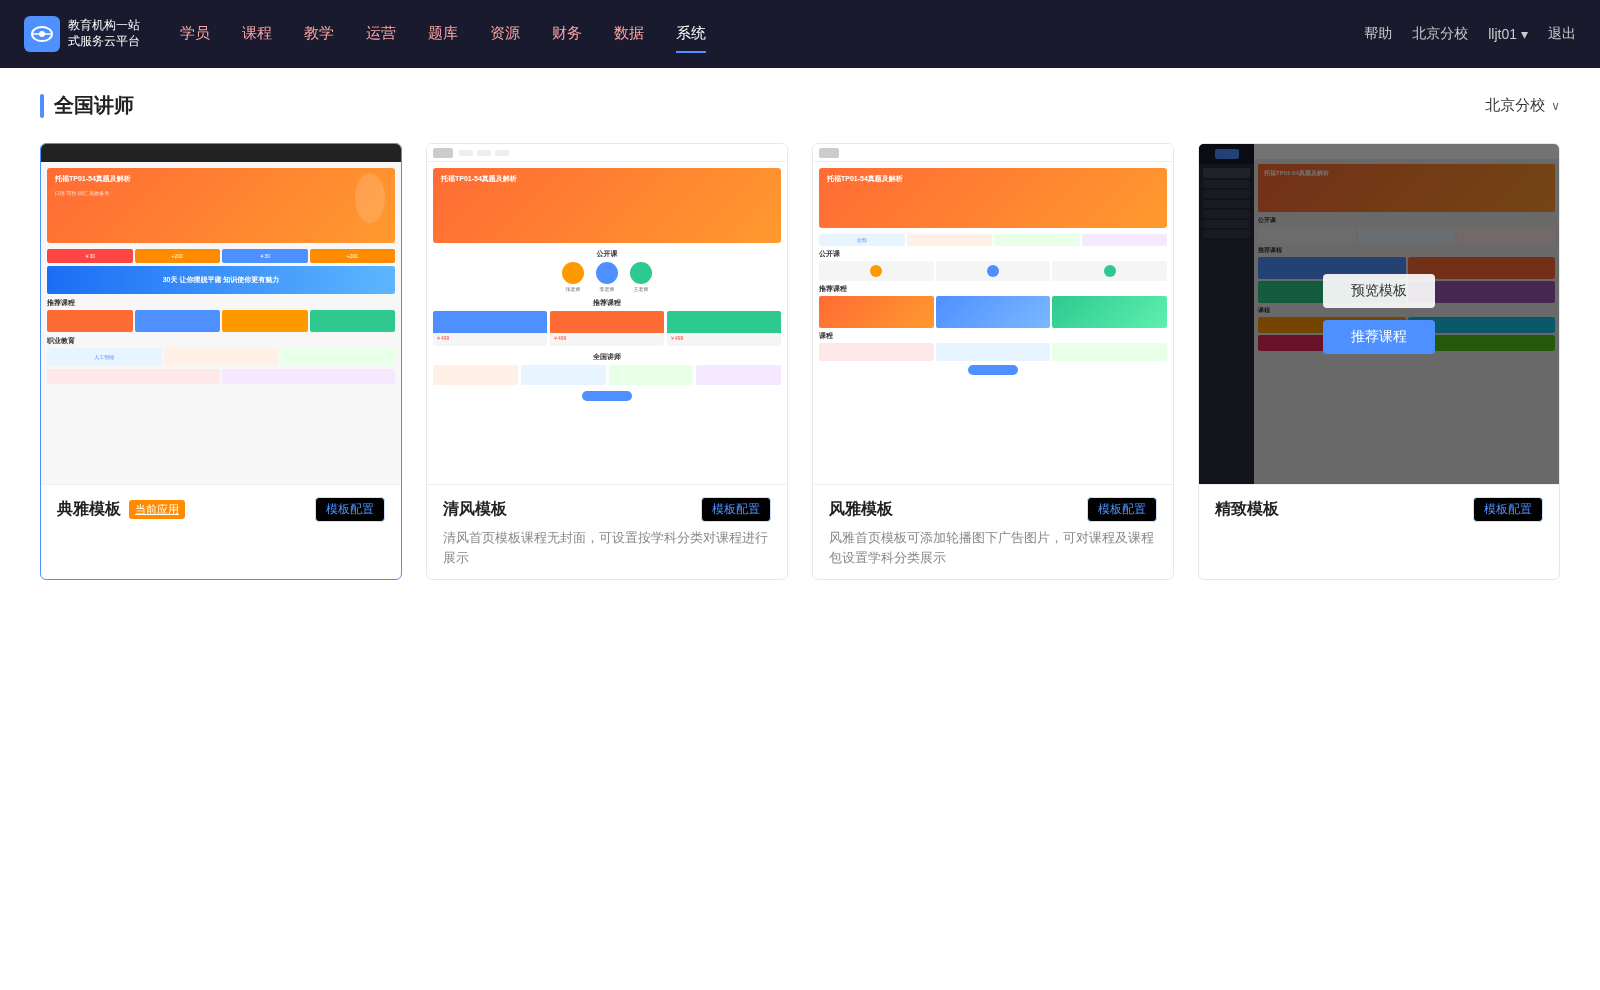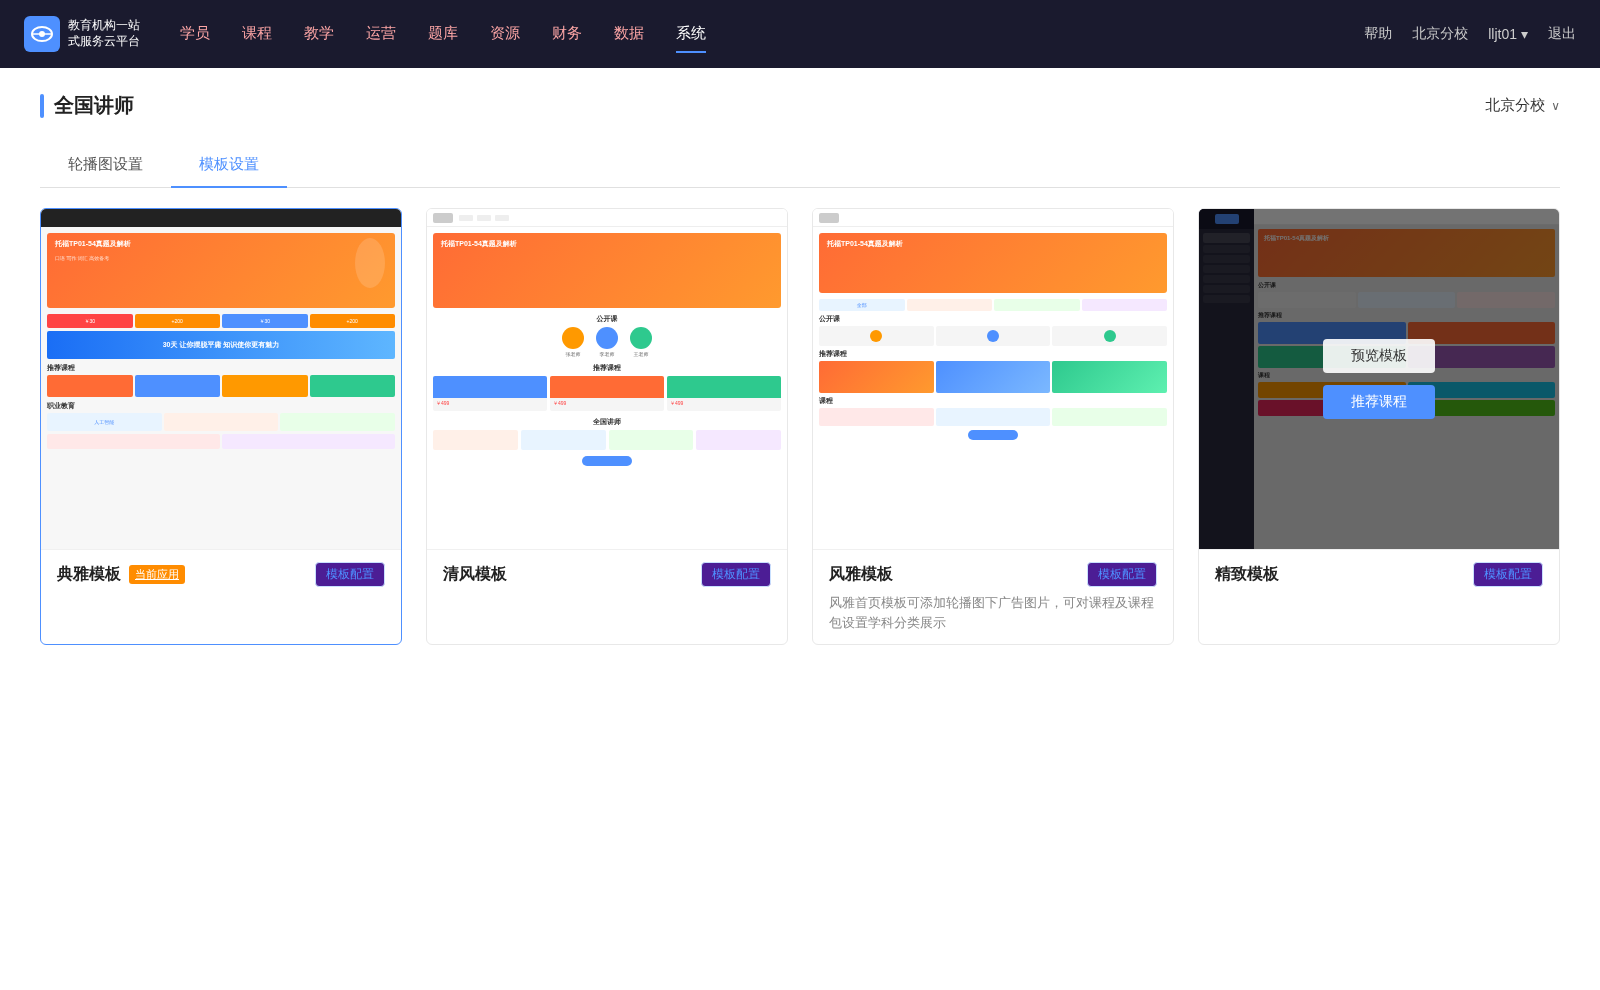--- a/index.html
+++ b/index.html
@@ -176,21 +176,21 @@
     .badge-current {
       background: #ff8c00;
       color: white;
       font-size: 11px;
       padding: 2px 6px;
       border-radius: 3px;
       text-decoration: underline;
     }
     .btn-config {
       margin-left: auto;
-      background: #4c1d95;
+      background: #000000;
       color: #4e90ff;
       border: 1px solid #c9e0ff;
       border-radius: 4px;
       padding: 3px 10px;
       font-size: 12px;
       cursor: pointer;
     }
     .template-desc {
       font-size: 13px; color: #888; line-height: 1.5;
     }
@@ -283,24 +283,20 @@
     <div class="page-title-wrapper">
       <div class="page-title-bar"></div>
       <h1 class="page-title">全国讲师</h1>
     </div>
     <div class="branch-selector">
       <span>北京分校</span>
       <span class="chevron">∨</span>
     </div>
   </div>
 
-  <div class="tabs-wrapper">
-    <div class="tab">轮播图设置</div>
-    <div class="tab active">模板设置</div>
-  </div>
 
 
   <div class="templates-grid">
 
     <div class="template-card is-active">
       <div class="template-preview">
 
         <div class="mini-preview t1">
           <div class="t1-nav"></div>
           <div class="t1-hero">
@@ -414,20 +410,21 @@
         <div class="template-hover-overlay">
           <button class="btn-preview">预览模板</button>
           <button class="btn-apply">应用模板</button>
         </div>
       </div>
       <div class="template-footer">
         <div class="template-title-row">
           <span class="template-name">清风模板</span>
           <button class="btn-config">模板配置</button>
         </div>
+        <p class="template-desc">清风首页模板课程无封面，可设置按学科分类对课程进行展示</p>
       </div>
     </div>
 
     <div class="template-card">
       <div class="template-preview">
         <div class="mini-preview t3">
           <div class="t3-nav" style="height:18px;background:white;border-bottom:1px solid #eee;display:flex;align-items:center;padding:0 6px;gap:4px;">
             <div style="width:20px;height:10px;background:#ccc;border-radius:2px;"></div>
           </div>
           <div class="t3-hero">

